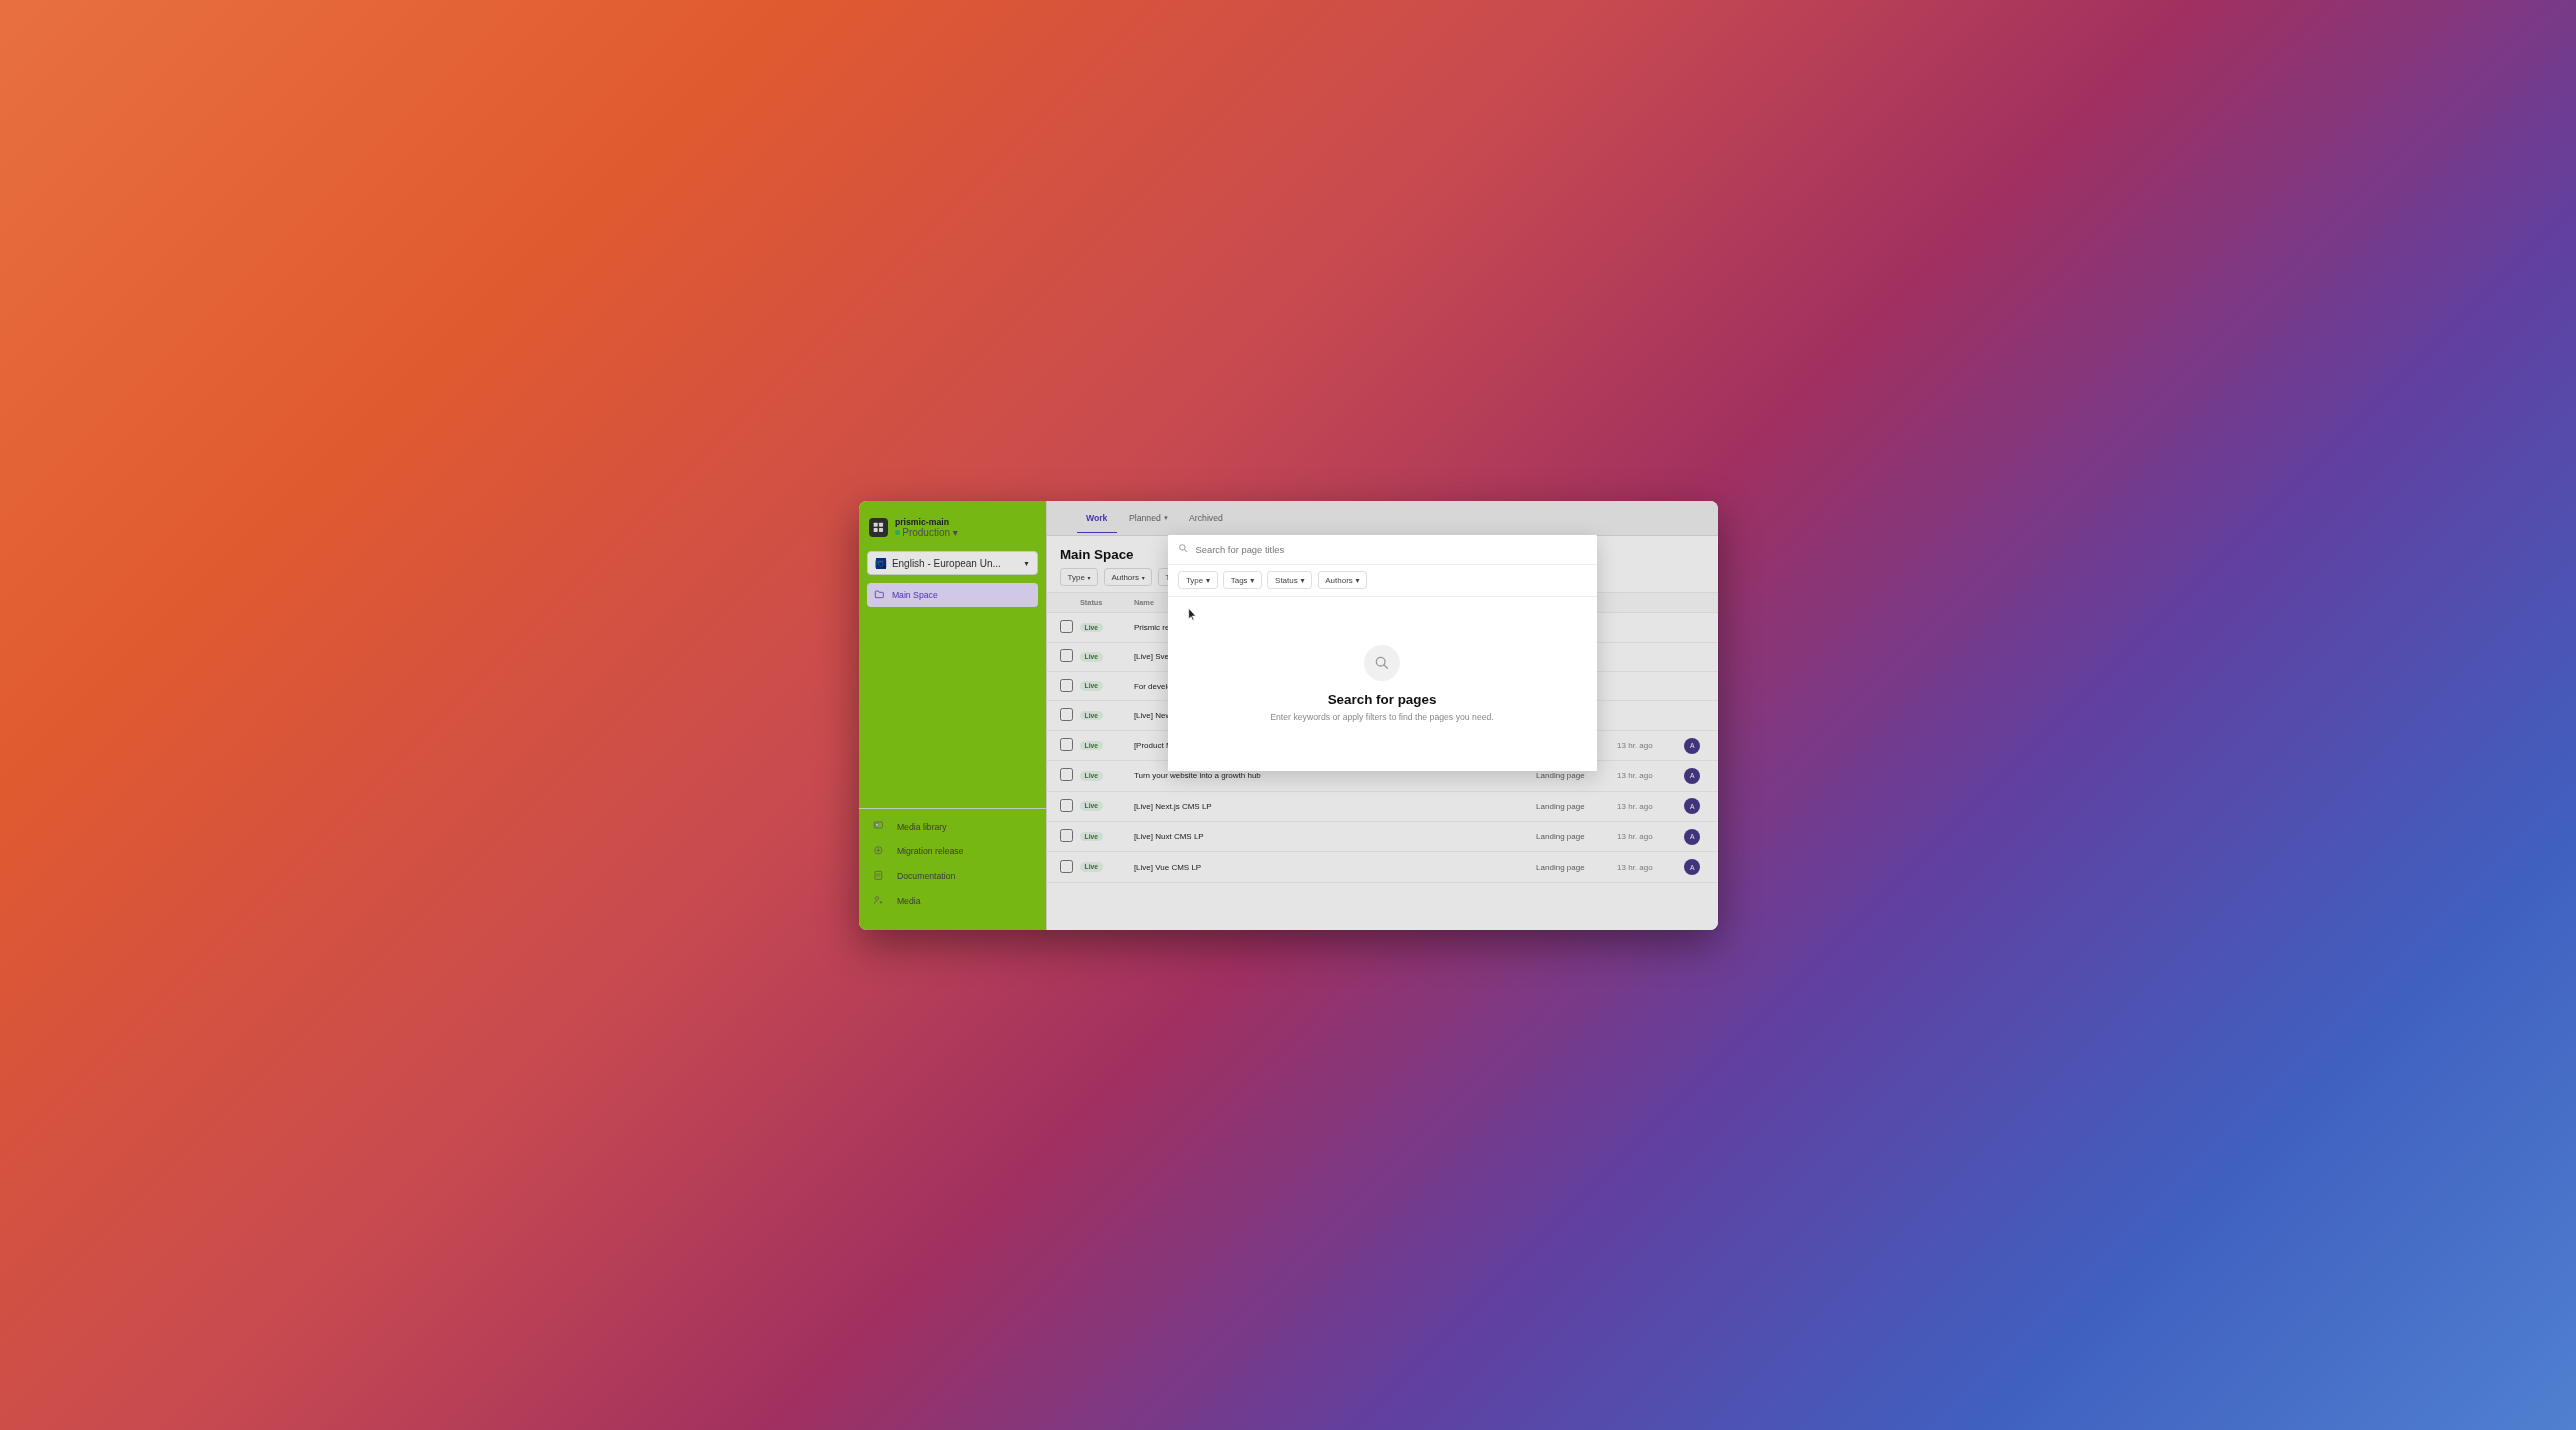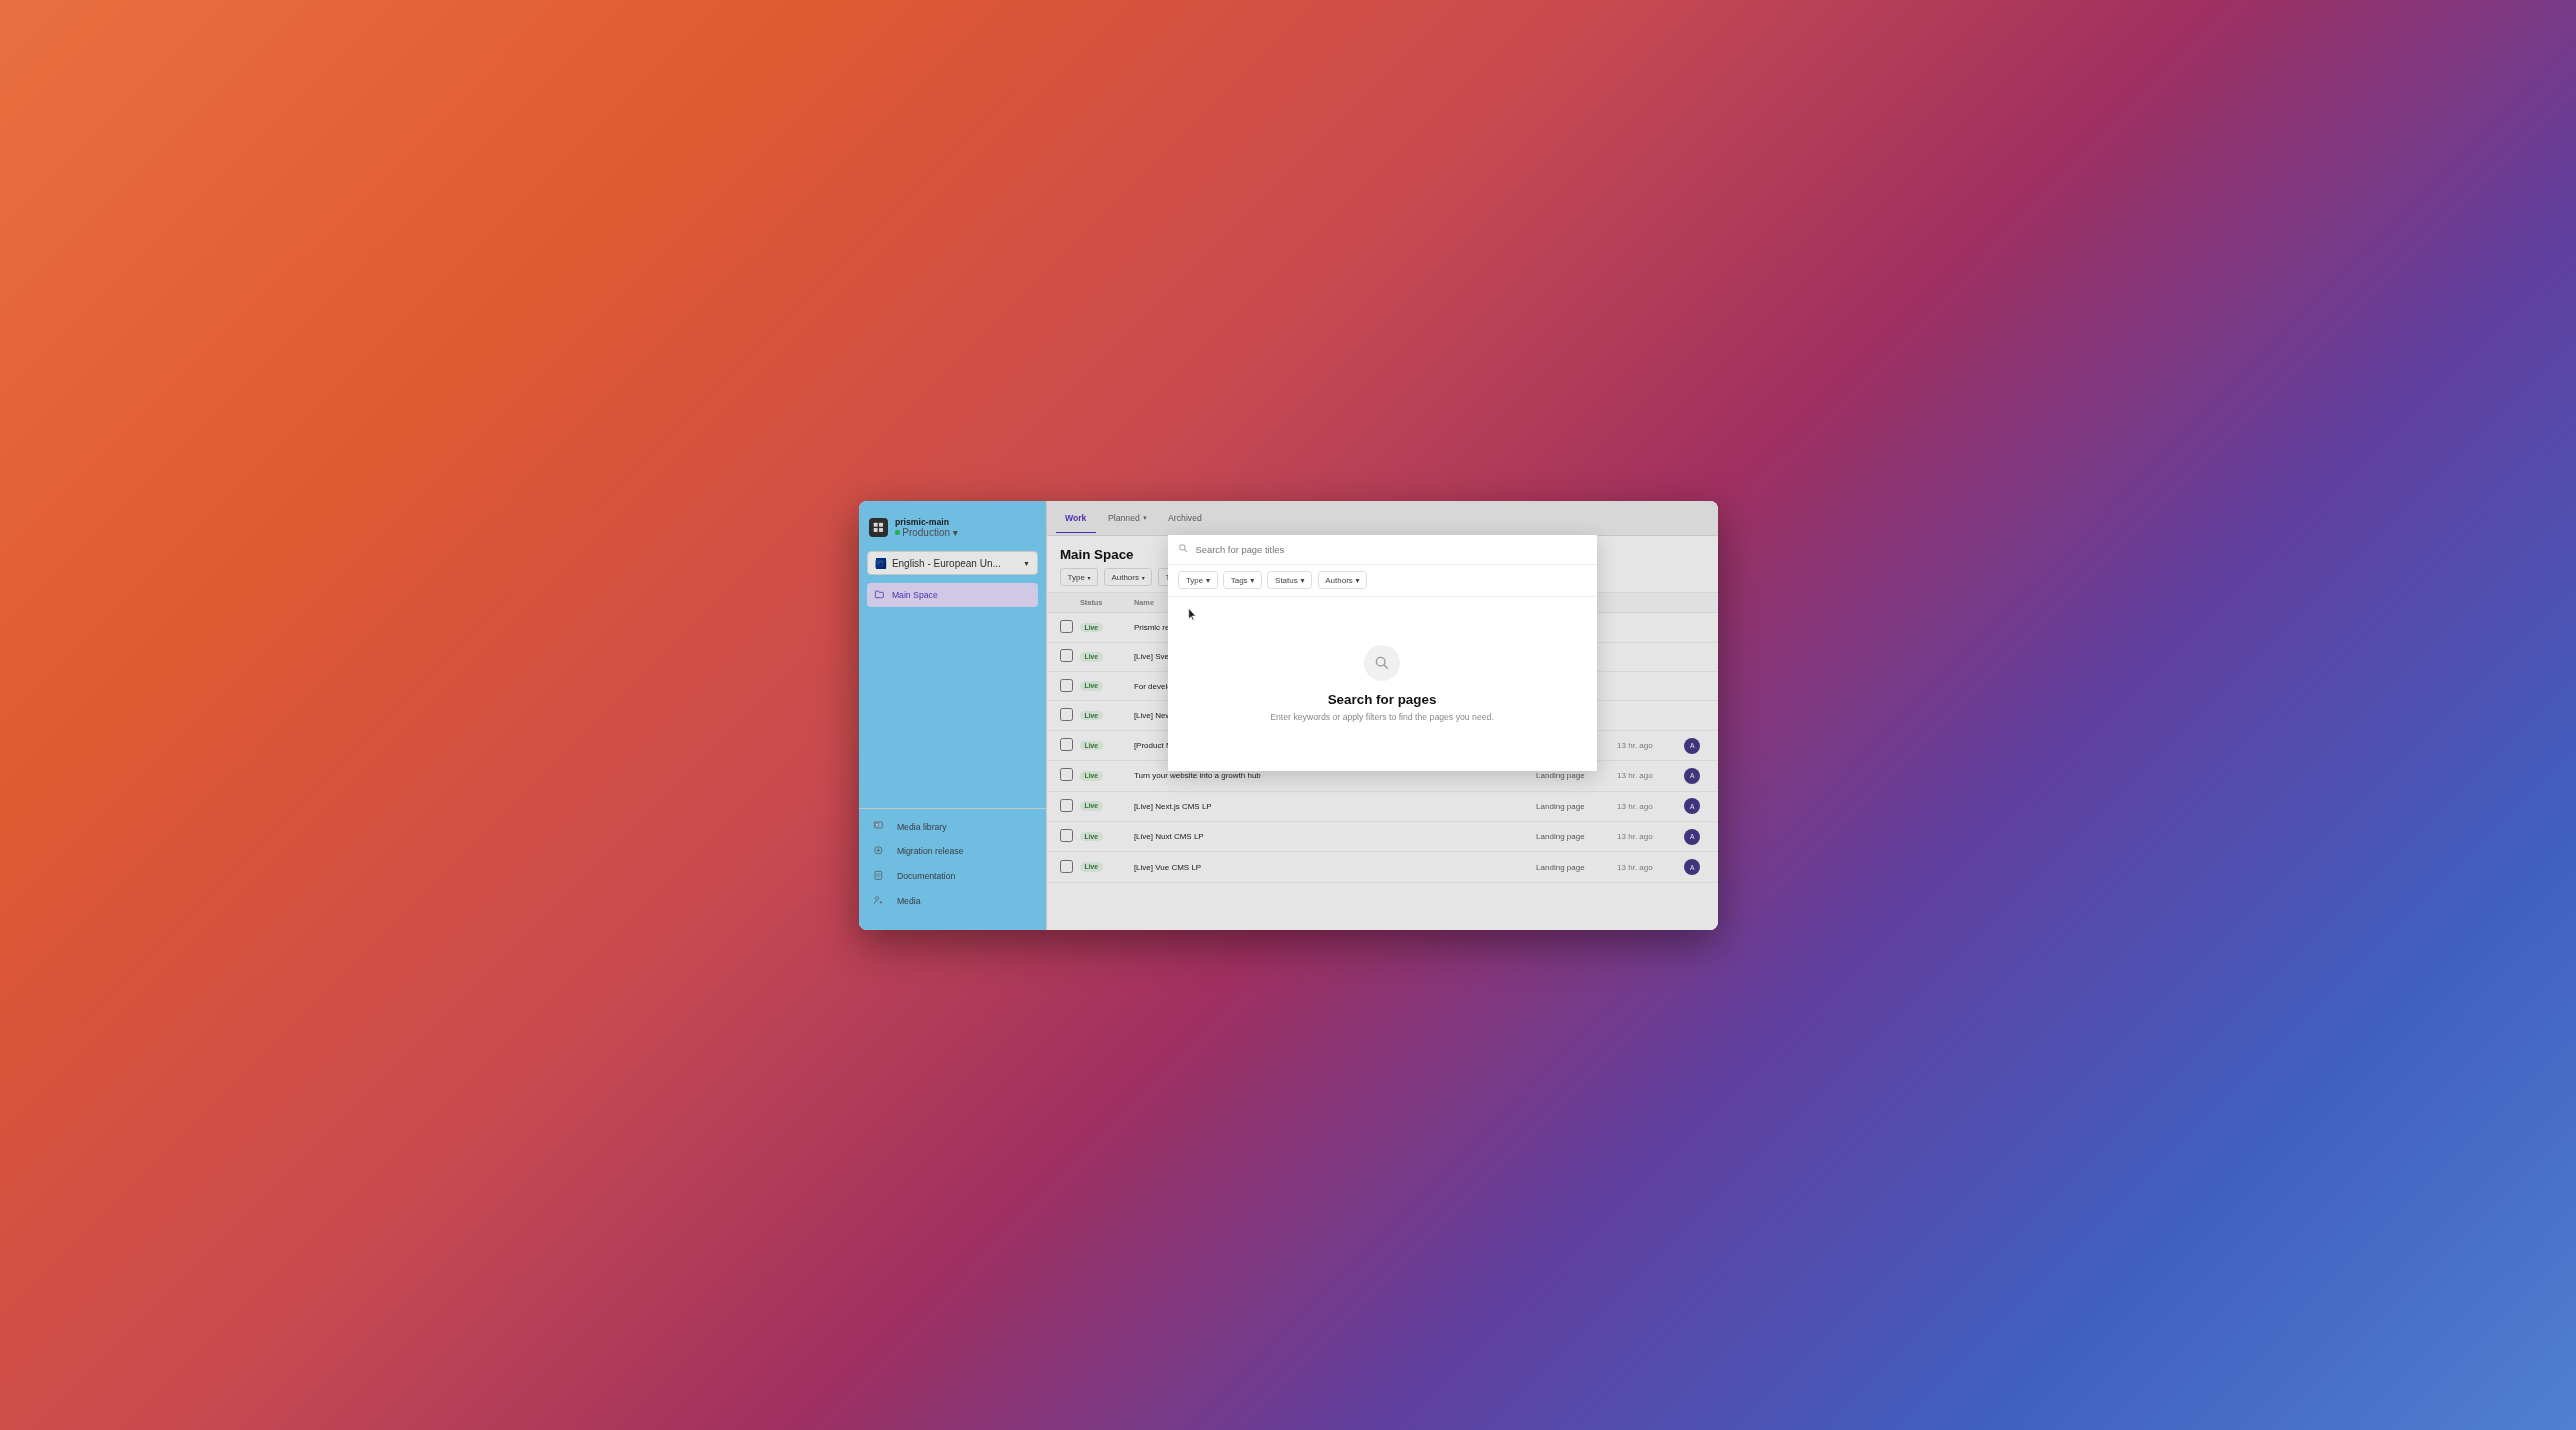--- a/index.html
+++ b/index.html
@@ -22,21 +22,21 @@
       display: flex;
       flex-direction: column;
       box-shadow: 0 13.4px 40px rgba(0,0,0,0.4);
       position: relative;
     }
     
     .sidebar {
       position: absolute;
       left: 0; top: 0; bottom: 0;
       width: 188px;
-      background: #7dd3fc;
+      background: #84cc16;
       border-right: 0.7px solid #ddd;
       display: flex;
       flex-direction: column;
       padding: 10.7px 0;
       z-index: 1;
     }
     .sidebar-header {
       display: flex;
       align-items: center;
       gap: 6.7px;
@@ -117,21 +117,21 @@
       flex: 1;
       display: flex;
       flex-direction: column;
       height: 100%;
     }
     .topbar {
       background: #f0f0f0;
       border-bottom: 0.7px solid #ddd;
       display: flex;
       align-items: center;
-      padding: 0 9px;
+      padding: 0 30px;
       height: 35px;
       gap: 2.7px;
     }
     .tab {
       padding: 9.4px 9.4px;
       font-size: 8.7px; color: #666;
       cursor: pointer;
       border-bottom: 1.3px solid transparent;
       display: flex; align-items: center; gap: 3.4px;
     }

